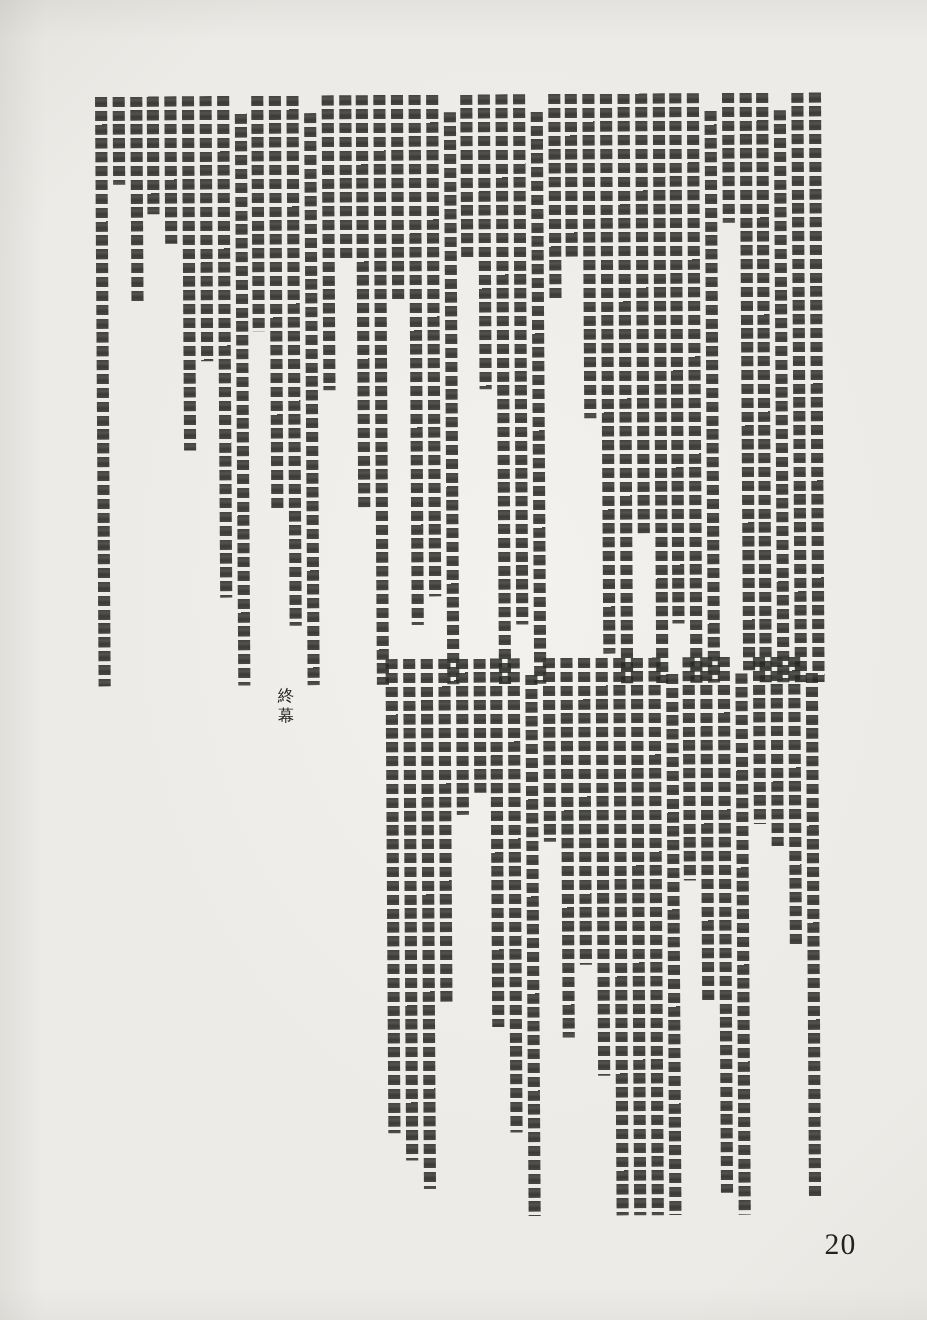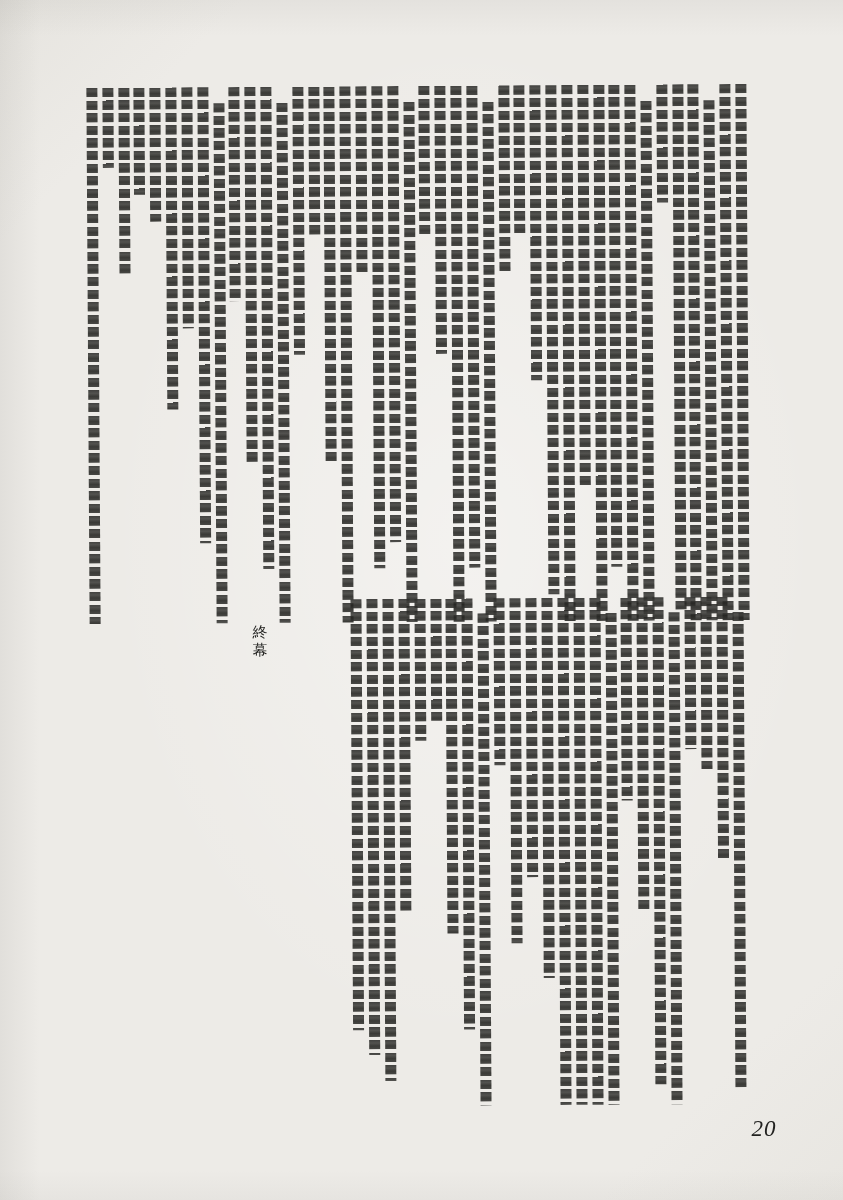--- a/index.html
+++ b/index.html
@@ -61,25 +61,24 @@
     letter-spacing: 18px;
     color: #242422;
     font-family: "DejaVu Sans", sans-serif;
   }
   .page-number {
     position: absolute;
     left: 742px;
     top: 1116px;
     width: 44px;
     text-align: center;
-    font-size: 23px;
+    font-size: 27px;
     letter-spacing: 1px;
     color: #222220;
     font-family: "Liberation Serif", serif;
-    font-style: italic;
   }
 </style>
 </head>
 <body>
 
 <div class="page">
 
   <div class="tblock tblock-top">
       <div class="t-col" style="margin-top: 0px; height: 536px;"></div>
       <div class="t-col" style="margin-top: 0px; height: 536px;"></div>

